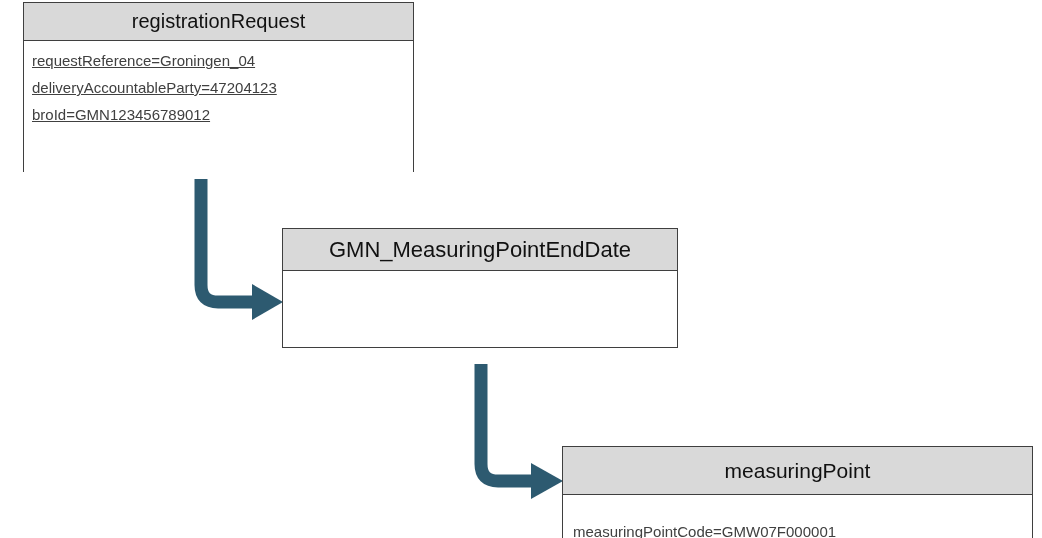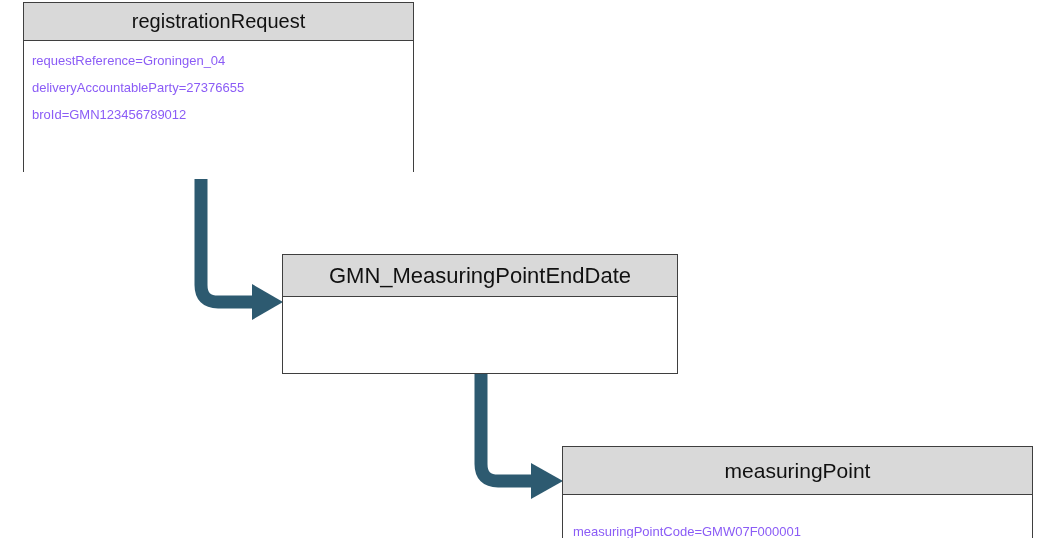--- a/index.html
+++ b/index.html
@@ -42,32 +42,33 @@
     text-align: center;
     font-size: 20px;
     color: #111111;
   }
   .node-body {
     background: #ffffff;
     overflow: hidden;
   }
   .attr {
     white-space: nowrap;
-    font-size: 13px;
+    font-size: 15px;
     line-height: 27px;
-    color: #8b5cf6;
+    color: #404040;
+    text-decoration: underline;
   }
 
   
   .n1 { left: 7px; top: 2px; width: 391px; height: 170px; margin-left: 16px; }
   .n1 .node-header { height: 38px; font-size: 20px; }
   .n1 .node-body { height: 131px; padding: 6px 8px; }
 
   
-  .n2 { left: 282px; top: 254px; width: 396px; height: 120px; }
+  .n2 { left: 282px; top: 228px; width: 396px; height: 120px; }
   .n2 .node-header { height: 42px; font-size: 22px; }
   .n2 .node-body { height: 77px; padding: 12px 10px; }
 
   
   .n3 { left: 562px; top: 446px; width: 471px; height: 100px; }
   .n3 .node-header { height: 48px; font-size: 21px; }
   .n3 .node-body { height: 51px; padding: 23px 10px; }
 </style>
 </head>
 <body>
@@ -79,21 +80,21 @@
     <polygon class="arrow-head" points="252,284 252,320 283,302"></polygon>
 
     <path class="arrow-path" d="M 481 364 L 481 464 Q 481 481 498 481 L 531 481"></path>
     <polygon class="arrow-head" points="531,463 531,499 563,481"></polygon>
   </svg>
 
   <div class="node n1">
     <div class="node-header">registrationRequest</div>
     <div class="node-body">
       <div class="attr">requestReference=Groningen_04</div>
-      <div class="attr">deliveryAccountableParty=27376655</div>
+      <div class="attr">deliveryAccountableParty=47204123</div>
       <div class="attr">broId=GMN123456789012</div>
     </div>
   </div>
 
   <div class="node n2">
     <div class="node-header">GMN_MeasuringPointEndDate</div>
   </div>
 
   <div class="node n3">
     <div class="node-header">measuringPoint</div>

